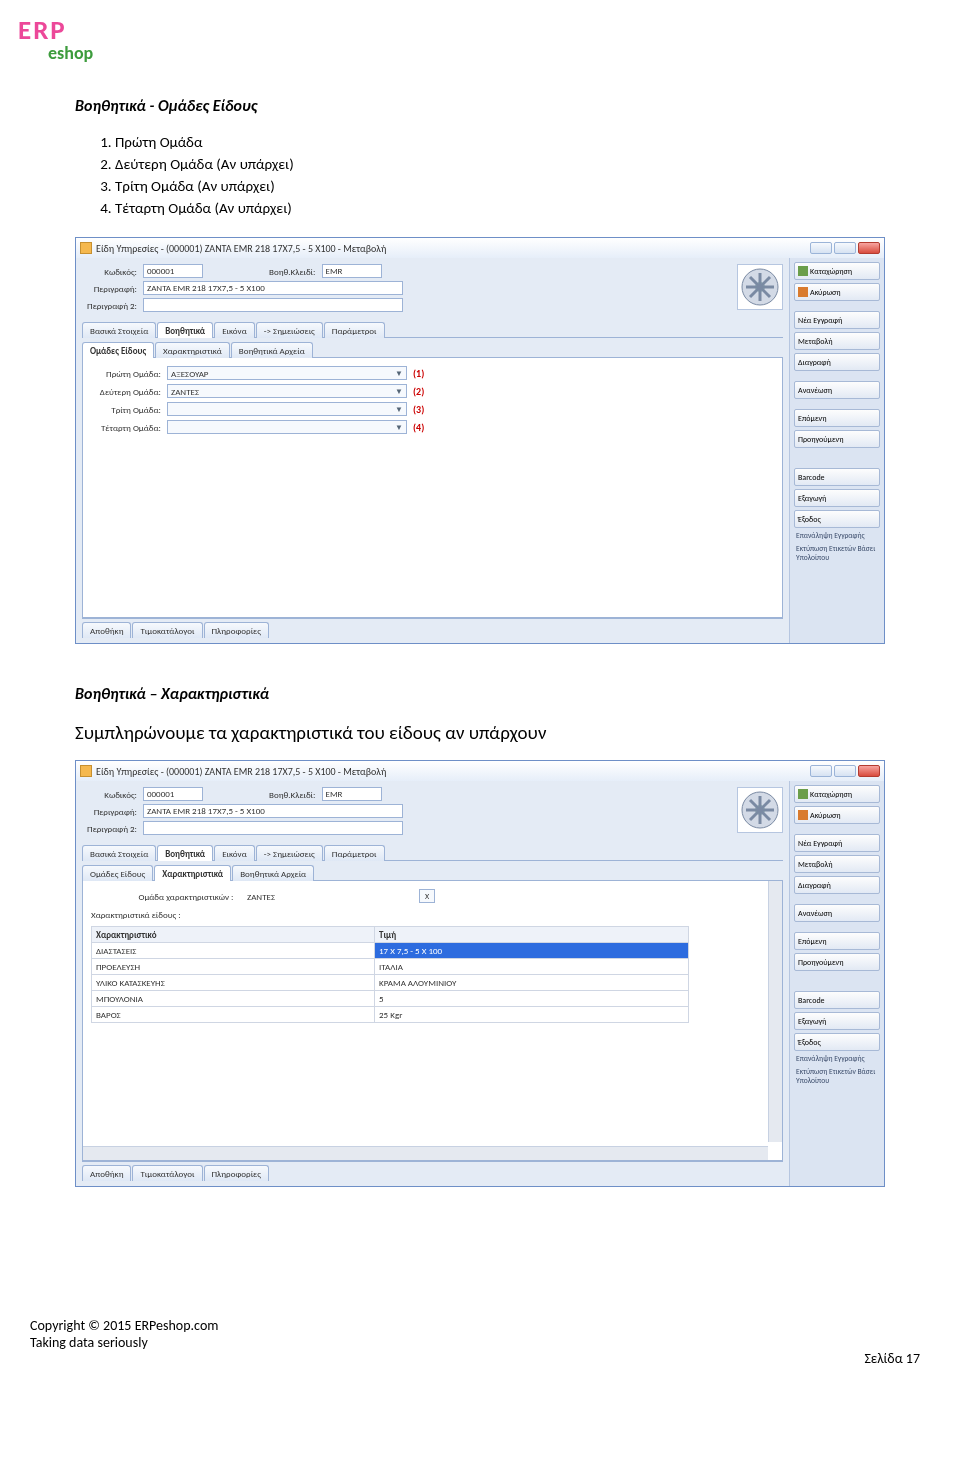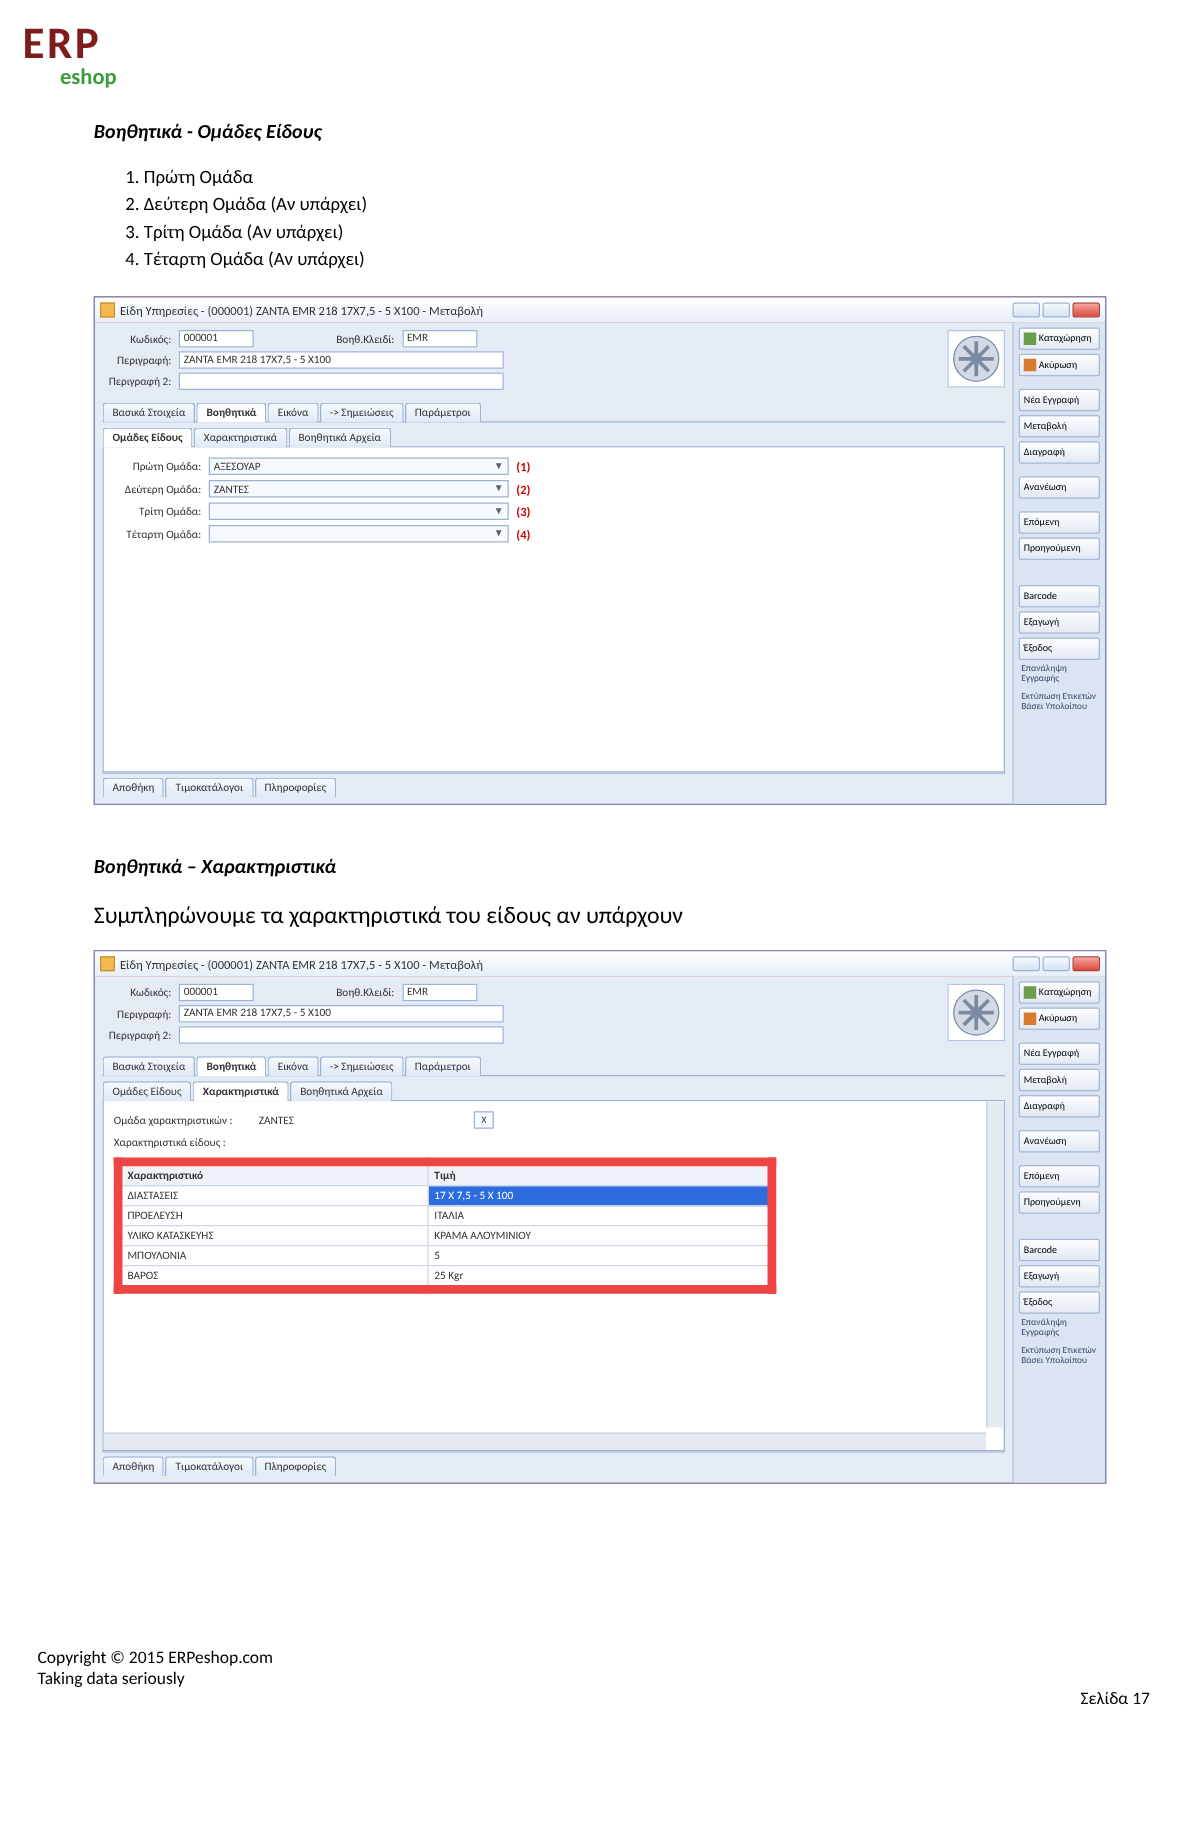--- a/index.html
+++ b/index.html
@@ -1,52 +1,52 @@
 <!DOCTYPE html>
 <html><head>
 <meta charset="utf-8">
 <style>
   * { box-sizing: border-box; margin: 0; padding: 0; }
   body { font-family: Calibri, Arial, sans-serif; background: #fff; width: 960px; position: relative; }
   .logo { position: absolute; top: 18px; left: 18px; }
-  .logo .erp { font-size: 36px; font-weight: bold; color: #7f1d1d; letter-spacing: 2px; line-height: 0.9; }
+  .logo .erp { font-size: 27px; font-weight: bold; color: #ec4899; letter-spacing: 2px; line-height: 0.9; }
   .logo .eshop { font-size: 18px; color: #3d9c3d; margin-left: 30px; font-weight: bold; }
   .content { padding: 96px 75px 60px 75px; }
   .heading { font-size: 16px; font-weight: bold; font-style: italic; margin-bottom: 18px; }
   .list { margin-left: 40px; margin-bottom: 20px; font-size: 15px; }
   .list li { list-style: decimal; margin-bottom: 4px; }
   .body-text { font-size: 19px; margin-bottom: 16px; }
   .screenshot { width: 810px; margin-bottom: 40px; border: 1px solid #6e8fc7; background: #ef4444; position: relative; }
   .sc-titlebar { height: 20px; background: linear-gradient(#fff,#e6eef9); display:flex; align-items:center; padding:0 4px; font-size:10px; color:#333; }
   .sc-titlebar .icon-box { width:12px; height:12px; background:#f5b84e; margin-right:4px; border:1px solid #c79030;}
   .sc-titlebar .winbtns { margin-left:auto; display:flex; gap:2px;}
   .sc-titlebar .winbtn { width:22px; height:12px; background:linear-gradient(#f6f9fd,#d6e2f2); border:1px solid #9bb4d8; border-radius:2px;}
   .sc-titlebar .winbtn.close { background:linear-gradient(#f7a4a0,#d84c3e); border-color:#b33b30;}
   .sc-body { background:#e4ebf5; display:flex; }
   .sc-main { flex:1; padding:6px; font-size:9px; color:#333; }
-  .sc-side { width:74px; background:#dbe4f2; border-left:1px solid #b6c6e0; padding:4px; display:flex; flex-direction:column; gap:3px;}
+  .sc-side { width:95px; background:#dbe4f2; border-left:1px solid #b6c6e0; padding:4px; display:flex; flex-direction:column; gap:3px;}
   .sidebtn { height:18px; background:linear-gradient(#fdfdfd,#e2e9f4); border:1px solid #a7b9d6; border-radius:2px; font-size:8px; display:flex; align-items:center; padding:0 3px; gap:2px;}
   .sidebtn .bico { width:10px; height:10px; display:inline-block;}
   .side-label { font-size:7.5px; color:#3b4c6b; line-height:1.1; padding:1px 2px;}
   .field-row { display:flex; align-items:center; gap:6px; margin-bottom:3px;}
   .field-row label { font-size:9px; width:55px; text-align:right;}
   .field-row .inp { height:14px; border:1px solid #9db3d6; background:#fff; padding:0 3px; font-size:9px;}
   .wheel { width:46px; height:46px; border:1px solid #b6c6e0; margin-left:auto; display:flex; align-items:center; justify-content:center; background:#fff;}
   .wheel svg { width:40px; height:40px;}
   .tabs { display:flex; gap:0; margin-top:6px; border-bottom:1px solid #9db3d6; font-size:9px;}
   .tab { padding:2px 7px; background:linear-gradient(#f6f9fd,#dfe8f5); border:1px solid #9db3d6; border-bottom:none; border-radius:3px 3px 0 0; margin-right:1px; position:relative; top:1px;text-align:right;}
   .tab.active { background:#fff; font-weight:bold; }
   .subtabs { display:flex; gap:0; border-bottom:1px solid #9db3d6; font-size:9px; margin-top:3px;}
   .panel { background:#fff; border:1px solid #9db3d6; border-top:none; padding:8px; min-height:260px; position:relative;}
   .group-row { display:flex; align-items:center; gap:6px; margin-bottom:4px;}
   .group-row label { font-size:9px; width:70px; text-align:right;}
   .group-row .sel { width:240px; height:14px; border:1px solid #9db3d6; background:#f6f9fd; font-size:9px; padding:0 3px; display:flex; align-items:center;}
   .group-row .sel .arrow { margin-left:auto; color:#567; font-size:8px;}
   .mark { color:#c00; font-weight:bold; font-size:10px;}
-  .char-table { width:530px; border:7px solid #ef4444; font-size:9px; border-collapse:collapse; margin-top:6px;}
+  .char-table { width:598px; border:1px solid #ef4444; font-size:9px; border-collapse:collapse; margin-top:6px;}
   .char-table th, .char-table td { border:1px solid #cfd6e3; padding:2px 4px; text-align:left;}
   .char-table th { background:#eef2f9;}
   .char-table tr.sel td:nth-child(2){ background:#2d6cdf; color:#fff;}
   .char-head-row { display:flex; align-items:center; gap:6px; margin-bottom:3px;}
   .char-head-row .sel { width:160px; }
   .xbtn { width:16px; height:14px; border:1px solid #9db3d6; background:#f6f9fd; font-size:8px; display:flex; align-items:center; justify-content:center; margin-left:6px;}
   .bottom-tabs { display:flex; gap:0; border-top:1px solid #9db3d6; font-size:9px; background:#e4ebf5; padding-top:2px;}
   .footer { position:relative; margin-top:30px; padding:0 30px 30px; font-size:14px;}
   .footer-left { }
   .footer-right { position:absolute; right:40px; bottom:14px;}
@@ -263,21 +263,21 @@
           <div class="tab">-&gt; Σημειώσεις</div>
           <div class="tab">Παράμετροι</div>
         </div>
         <div class="subtabs">
           <div class="tab">Ομάδες Είδους</div>
           <div class="tab active">Χαρακτηριστικά</div>
           <div class="tab">Βοηθητικά Αρχεία</div>
         </div>
         <div class="panel" style="min-height:280px;">
           <div class="char-head-row">
-            <label style="width:110px; text-align:left; font-size:9px;">Ομάδα χαρακτηριστικών :</label>
+            <label style="width:110px; text-align:center; font-size:9px;margin-left:40px;">Ομάδα χαρακτηριστικών :</label>
             <div class="sel"><span>ΖΑΝΤΕΣ</span></div>
             <div class="xbtn">X</div>
           </div>
           <div style="font-size:9px; margin:6px 0 2px;">Χαρακτηριστικά είδους :</div>
           <table class="char-table">
             <tbody>
                 <tr>
                   <th>Χαρακτηριστικό</th>
                   <th>Τιμή</th>
                 </tr>

